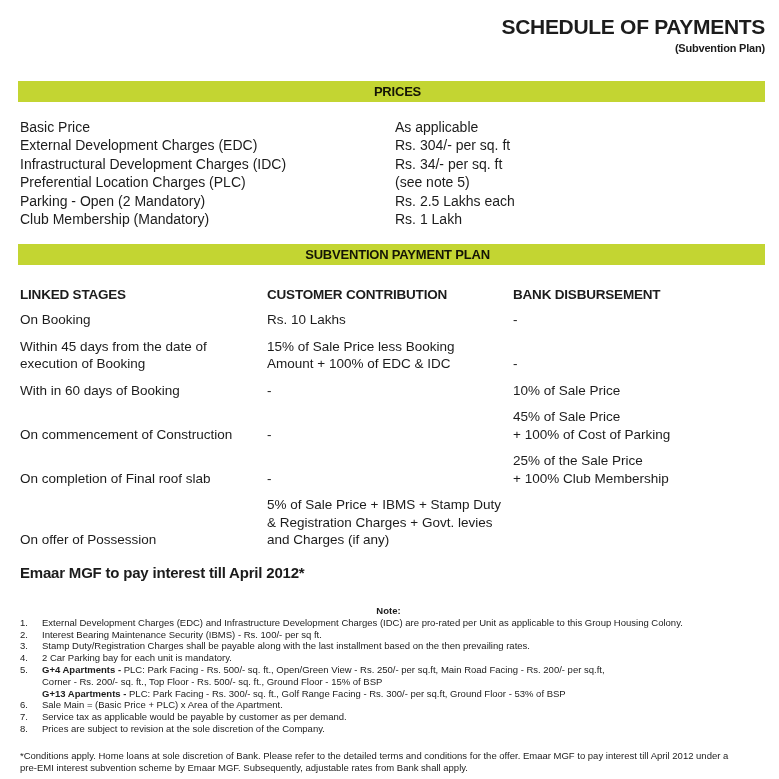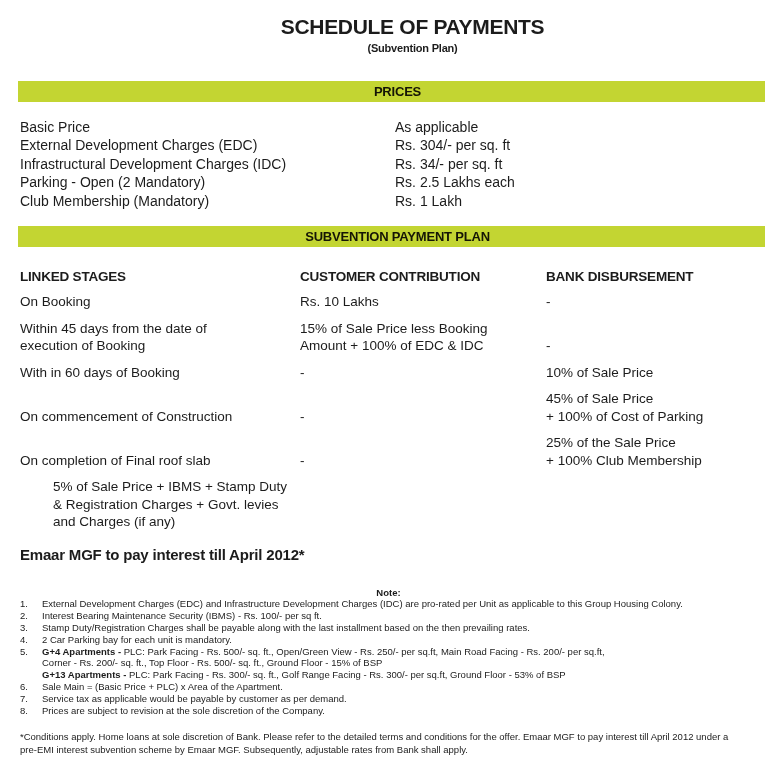--- a/index.html
+++ b/index.html
@@ -5,42 +5,42 @@
   :root { --accent:#c3d532; --ink:#1c1c1c; }
   * { margin:0; padding:0; box-sizing:border-box; }
   html,body { background:#fff; }
   .page {
     position:relative; width:779px; height:779px; overflow:hidden;
     background:#fff; color:var(--ink);
     font-family:"Liberation Sans", sans-serif;
     padding:14px 14px 0 0;
   }
   
-  .titleblock { text-align:center; padding-left:14px;margin-left:46px; }
+  .titleblock { text-align:right; padding-left:14px;margin-left:46px; }
   .title { font-size:21px; font-weight:700; letter-spacing:-0.3px; line-height:26px; }
   .subtitle { font-size:11px; font-weight:700; letter-spacing:-0.2px; line-height:17px; }
   
   .bar {
     margin-left:18px; width:747px; height:21px; margin-top:24px;
     background:var(--accent); display:flex; align-items:center; justify-content:center;
   }
   .bar span { font-size:13px; font-weight:700; letter-spacing:-0.2px; color:#151505;margin-left:12px; }
   .bar.second { margin-top:16px; }
   
   .prices { margin:16px 0 0 20px; }
   .price-row { display:flex; line-height:18.4px; font-size:14px; }
   .price-label { width:375px; }
   .price-value { flex:1; }
   
   .plan { margin:22px 0 0 20px; }
   .plan-head, .plan-row { display:flex; align-items:flex-end; }
   .plan-head { font-weight:700; font-size:13.5px; letter-spacing:-0.2px; margin-bottom:9px; }
   .plan-row { font-size:13.5px; line-height:17.5px; margin-top:9px; }
   .c1 { width:247px; padding-right:10px; }
-  .c2 { width:246px; padding-right:9px;margin-left:33px; }
+  .c2 { width:246px; padding-right:9px; }
   .c3 { flex:1; padding-right:6px; }
   .cell { white-space:pre-line; }
   
   .highlight { margin:15px 0 0 20px; font-size:15px; font-weight:700; letter-spacing:-0.2px; }
   
   .notes { margin:24px 0 0 20px; font-size:9.5px; line-height:11.8px; padding-right:8px; }
   .notes-heading { font-weight:700;text-align:center; }
   .note { display:flex; }
   .note-num { width:22px; flex:0 0 22px; }
   .note-body { flex:1; }
@@ -67,20 +67,24 @@
       <div class="price-label">Basic Price</div>
       <div class="price-value">As applicable</div>
     </div>
     <div class="price-row">
       <div class="price-label">External Development Charges (EDC)</div>
       <div class="price-value">Rs. 304/- per sq. ft</div>
     </div>
     <div class="price-row">
       <div class="price-label">Infrastructural Development Charges (IDC)</div>
       <div class="price-value">Rs. 34/- per sq. ft</div>
+    </div>
+    <div class="price-row">
+      <div class="price-label">Preferential Location Charges (PLC)</div>
+      <div class="price-value">(see note 5)</div>
     </div>
     <div class="price-row">
       <div class="price-label">Parking - Open (2 Mandatory)</div>
       <div class="price-value">Rs. 2.5 Lakhs each</div>
     </div>
     <div class="price-row">
       <div class="price-label">Club Membership (Mandatory)</div>
       <div class="price-value">Rs. 1 Lakh</div>
     </div>
   </div>
@@ -119,20 +123,21 @@
       <div class="c3 cell">45% of Sale Price
 + 100% of Cost of Parking</div>
     </div>
     <div class="plan-row">
       <div class="c1 cell">On completion of Final roof slab</div>
       <div class="c2 cell">-</div>
       <div class="c3 cell">25% of the Sale Price
 + 100% Club Membership</div>
     </div>
     <div class="plan-row">
+      <div class="c1 cell">On offer of Possession</div>
       <div class="c2 cell">5% of Sale Price + IBMS + Stamp Duty
 &amp; Registration Charges + Govt. levies
 and Charges (if any)</div>
       <div class="c3 cell"></div>
     </div>
   </div>
 
   <div class="highlight">Emaar MGF to pay interest till April 2012*</div>
 
   <div class="notes">

